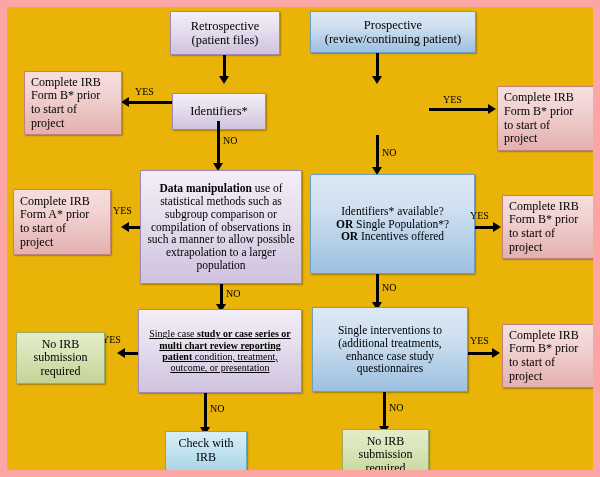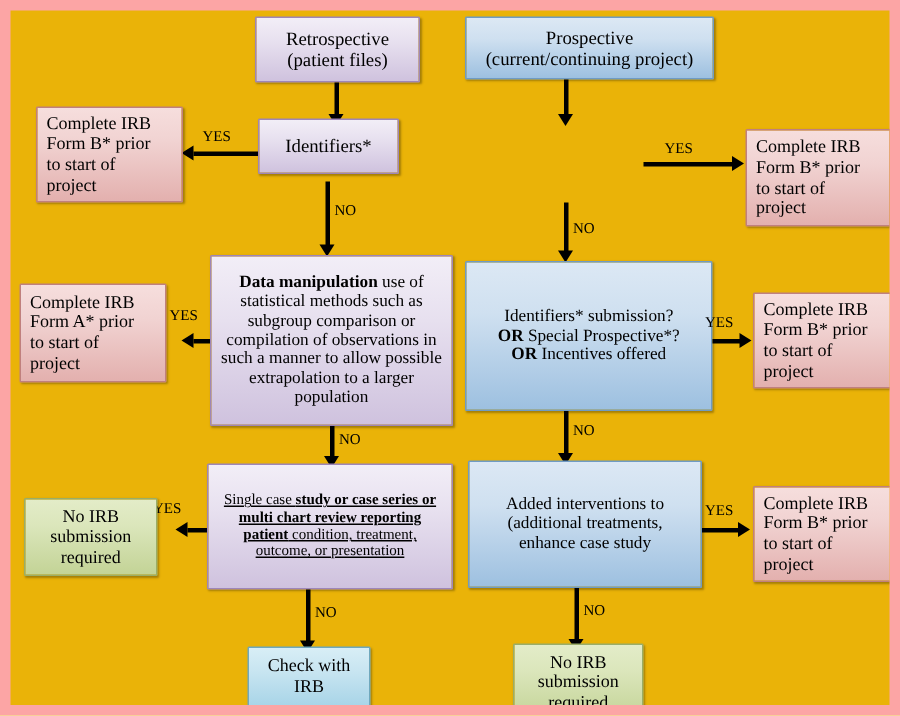--- a/index.html
+++ b/index.html
@@ -119,28 +119,28 @@
       <div>(patient files)</div>
     </div>
   </div>
 
   <div class="vline" style="left:216px; top:48px; height:22px;"></div>
   <div class="arrow-down" style="left:212px; top:69px;"></div>
 
   <div class="node n-blue" style="left:303px; top:4px; width:166px; height:42px; font-size:12.5px;">
     <div class="txt">
       <div>Prospective</div>
-      <div>(current/continuing project)</div>
+      <div>(review/continuing patient)</div>
     </div>
   </div>
 
   <div class="vline" style="left:369px; top:46px; height:24px;"></div>
   <div class="arrow-down" style="left:365px; top:69px;"></div>
 
-  <div class="node n-purple" style="left:165px; top:72px; width:94px; height:37px; font-size:12.5px;">
+  <div class="node n-purple" style="left:165px; top:86px; width:94px; height:37px; font-size:12.5px;">
     <div class="txt">
       <div>Identifiers*</div>
     </div>
   </div>
 
   <div class="hline" style="left:122px; top:94px; width:43px;"></div>
   <div class="arrow-left" style="left:114px; top:90px;"></div>
   <div class="edge-label" style="left:128px; top:79px;">YES</div>
 
   <div class="node n-pink align-left" style="left:17px; top:64px; width:98px; height:64px; font-size:12px; padding-left:6px;">
@@ -192,22 +192,22 @@
       <div>project</div>
     </div>
   </div>
 
   <div class="vline" style="left:213px; top:277px; height:22px;"></div>
   <div class="arrow-down" style="left:209px; top:297px;"></div>
   <div class="edge-label" style="left:219px; top:281px;">NO</div>
 
   <div class="node n-blue" style="left:303px; top:167px; width:165px; height:100px; font-size:11.5px; padding:3px 5px;">
     <div class="txt">
-      <div>Identifiers* submission?</div>
-      <div><span style="font-weight:bold;">OR</span><span> Special Prospective*?</span></div>
+      <div>Identifiers* available?</div>
+      <div><span style="font-weight:bold;">OR</span><span> Single Population*?</span></div>
       <div><span style="font-weight:bold;">OR</span><span> Incentives offered</span></div>
     </div>
   </div>
 
   <div class="hline" style="left:468px; top:219px; width:19px;"></div>
   <div class="arrow-right" style="left:486px; top:215px;"></div>
   <div class="edge-label" style="left:463px; top:203px;">YES</div>
 
   <div class="node n-pink align-left" style="left:495px; top:188px; width:97px; height:64px; font-size:12px; padding-left:6px;">
     <div class="txt">
@@ -239,23 +239,24 @@
       <div>required</div>
     </div>
   </div>
 
   <div class="vline" style="left:197px; top:386px; height:36px;"></div>
   <div class="arrow-down" style="left:193px; top:420px;"></div>
   <div class="edge-label" style="left:203px; top:396px;">NO</div>
 
   <div class="node n-blue" style="left:305px; top:300px; width:156px; height:85px; font-size:11.5px; padding:3px 5px;">
     <div class="txt">
-      <div>Added interventions to</div>
+      <div>Single interventions to</div>
       <div>(additional treatments,</div>
       <div>enhance case study</div>
+      <div>questionnaires</div>
     </div>
   </div>
 
   <div class="hline" style="left:461px; top:345px; width:25px;"></div>
   <div class="arrow-right" style="left:485px; top:341px;"></div>
   <div class="edge-label" style="left:463px; top:328px;">YES</div>
 
   <div class="node n-pink align-left" style="left:495px; top:317px; width:97px; height:64px; font-size:12px; padding-left:6px;">
     <div class="txt">
       <div>Complete IRB</div>

